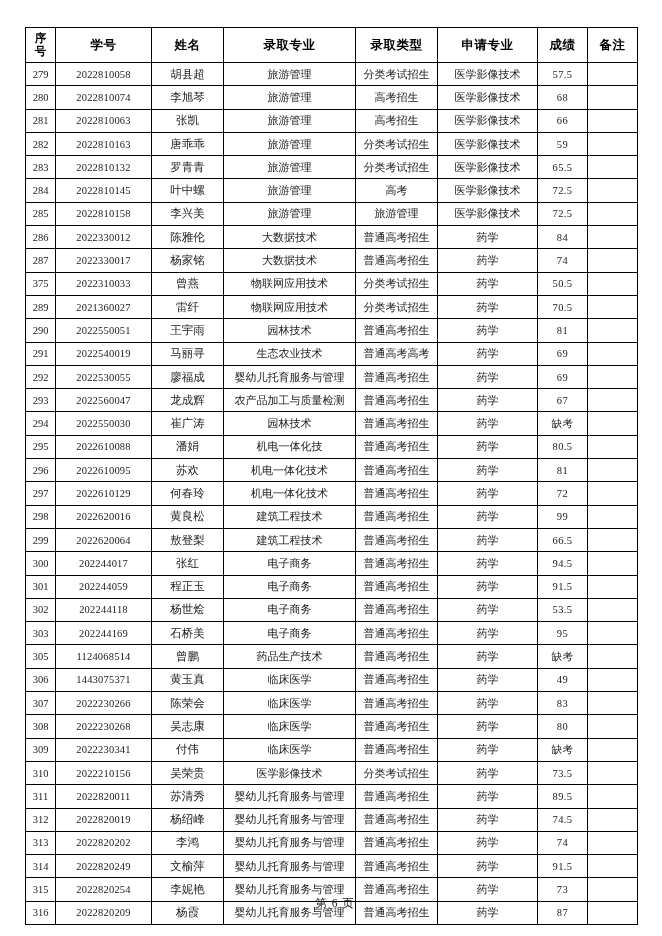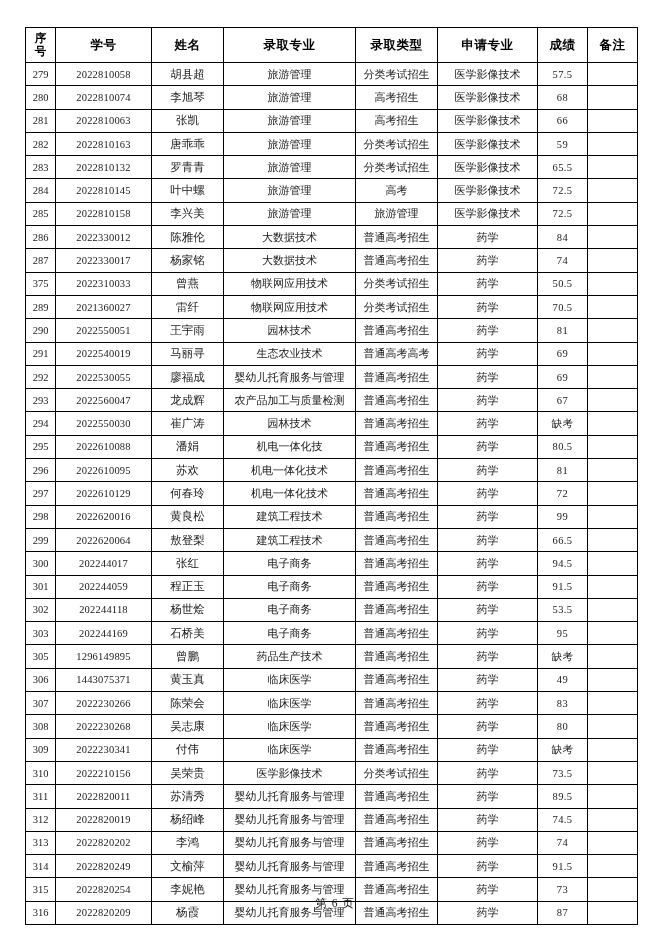--- a/index.html
+++ b/index.html
@@ -378,21 +378,21 @@
             <td class="sid">202244169</td>
             <td class="name">石桥美</td>
             <td class="major">电子商务</td>
             <td class="type">普通高考招生</td>
             <td class="apply">药学</td>
             <td class="score">95</td>
             <td class="note"></td>
           </tr>
           <tr>
             <td class="idx">305</td>
-            <td class="sid">1296149895</td>
+            <td class="sid">1124068514</td>
             <td class="name">曾鹏</td>
             <td class="major">药品生产技术</td>
             <td class="type">普通高考招生</td>
             <td class="apply">药学</td>
             <td class="score">缺考</td>
             <td class="note"></td>
           </tr>
           <tr>
             <td class="idx">306</td>
             <td class="sid">1443075371</td>

